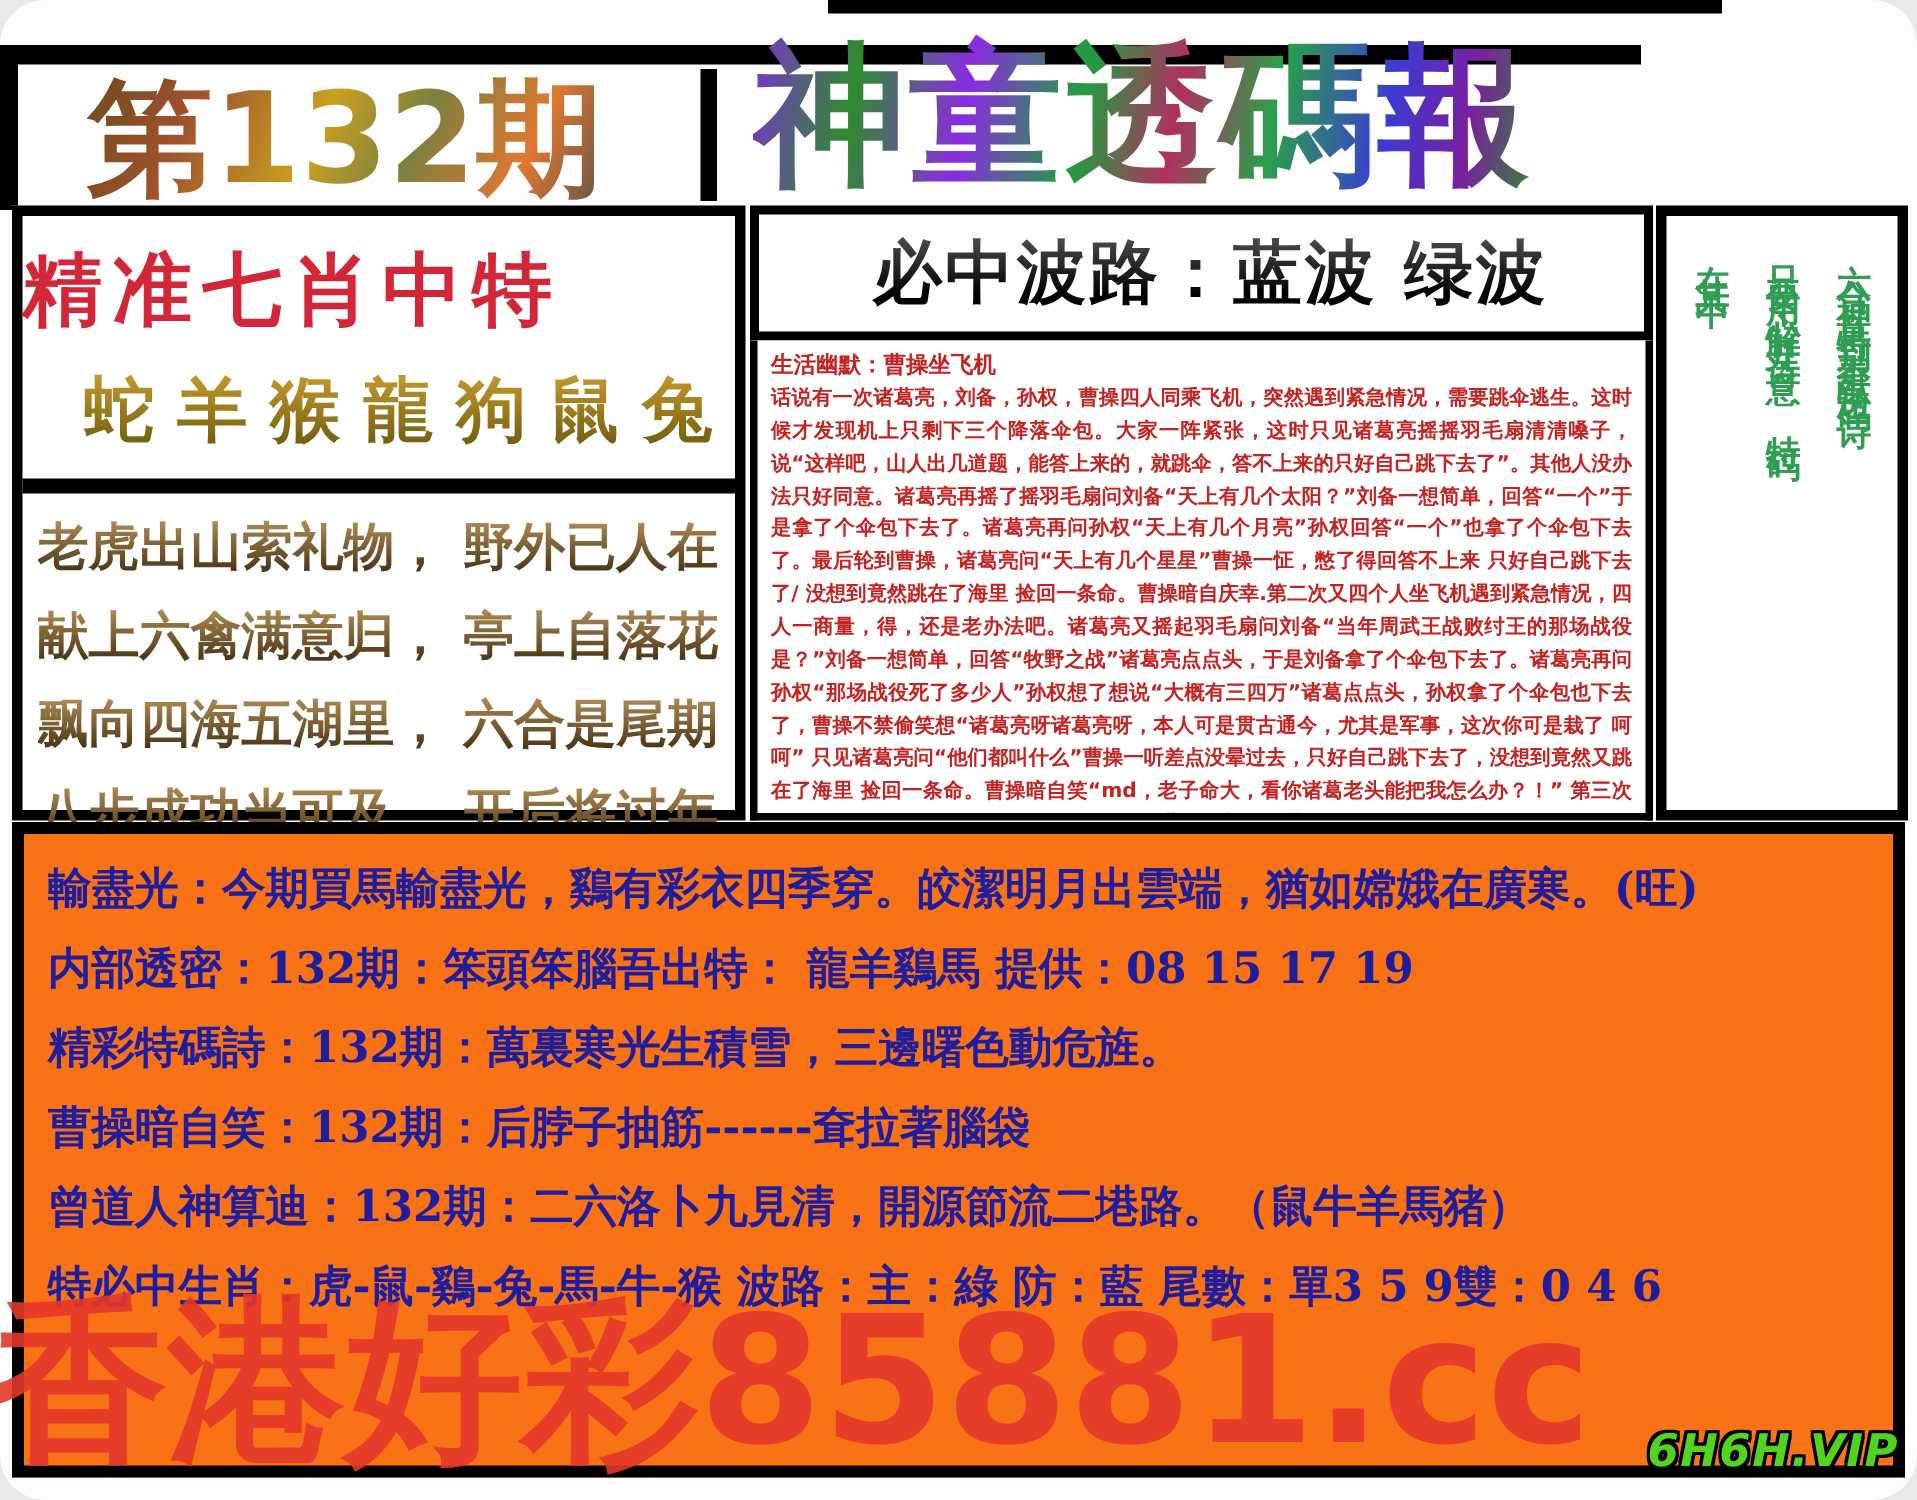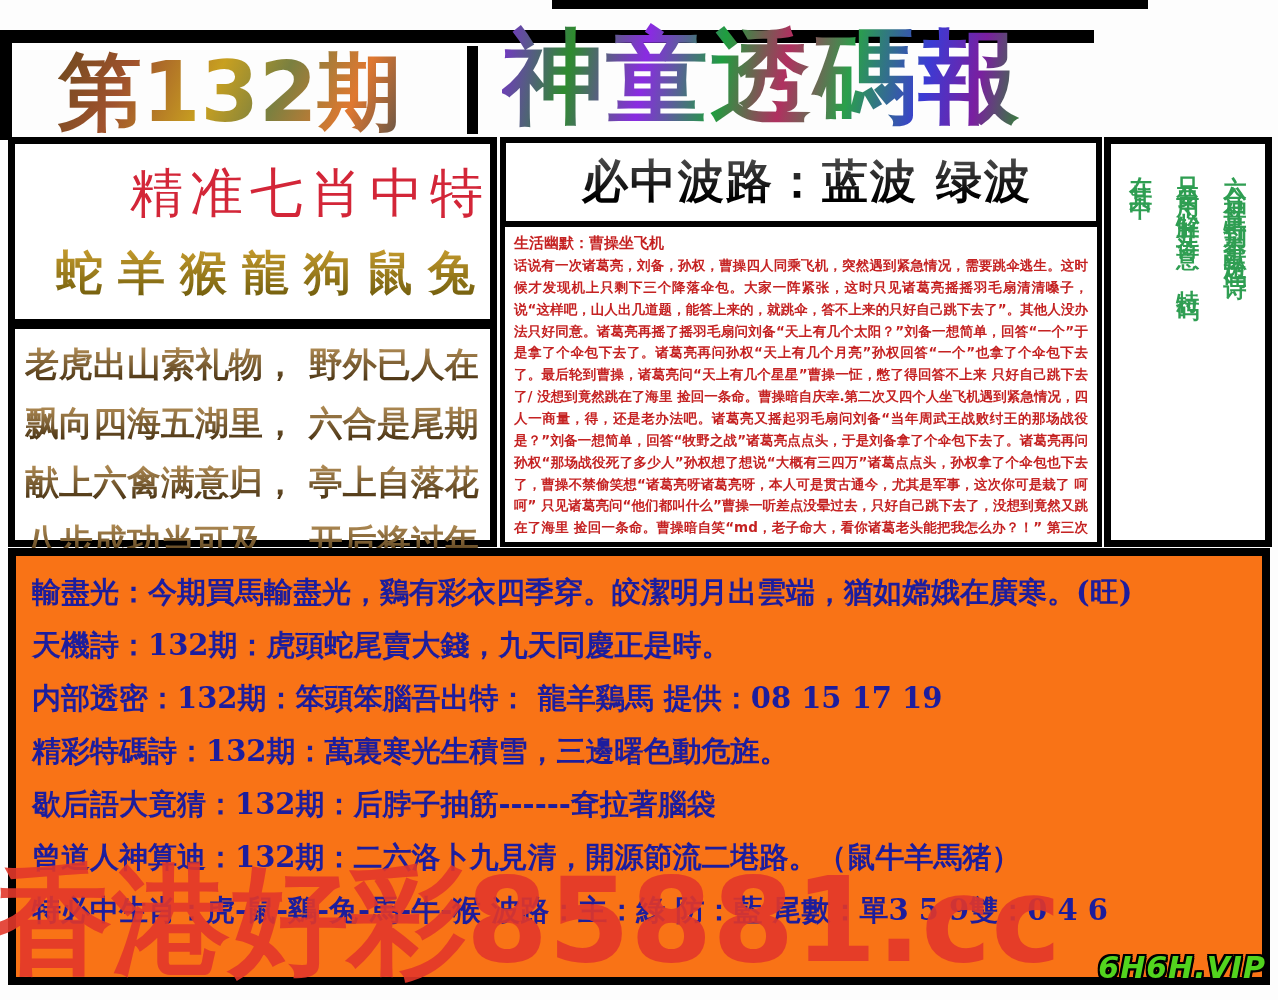--- a/index.html
+++ b/index.html
@@ -1,33 +1,33 @@
 <!DOCTYPE html>
 <html><head>
 <meta charset="utf-8">
 <style>
   html,body{margin:0;padding:0;background:#e9e9e9;}
   .sheet{position:relative;width:1278px;height:1000px;background:#fdfdfd;overflow:hidden;
-         font-family:"DejaVu Sans",sans-serif;}
+         font-family:"DejaVu Sans",sans-serif;border-radius:30px;}
   
   .bar{position:absolute;background:#000;}
   #bar-top-right{left:552px;top:0;width:596px;height:9px;}
   #bar-top-left{left:0;top:30px;width:1094px;height:13px;}
   #bar-left-edge{left:0;top:30px;width:12px;height:110px;}
   .issue{position:absolute;left:58px;top:36px;font-size:84px;font-weight:900;white-space:nowrap;
          background:linear-gradient(115deg,#6b4a1e 0%,#a0522d 22%,#c8a020 45%,#7a8040 62%,#e07830 82%,#55514a 100%);
          -webkit-background-clip:text;background-clip:text;color:transparent;}
   .header-divider{position:absolute;left:467px;top:46px;width:11px;height:88px;background:#000;}
   .masthead{position:absolute;left:502px;top:10px;font-size:102px;font-weight:900;white-space:nowrap;letter-spacing:2px;
          background:linear-gradient(100deg,#7b2fd4 0%,#2e8b2e 14%,#8a2be2 28%,#1f9e3f 42%,#b03060 54%,#2aa04a 66%,#3b3bd4 80%,#7a1fa0 90%,#2e8b2e 100%);
          -webkit-background-clip:text;background-clip:text;color:transparent;}
   
   .left-box{position:absolute;left:8px;top:137px;width:489px;height:410px;background:#fff;
             border:7px solid #000;box-sizing:border-box;}
-  .seven-heading{margin-top:14px;text-align:right;color:#d32638;font-size:53px;font-weight:400;letter-spacing:7px;}
+  .seven-heading{margin-top:14px;text-align:left;color:#d32638;font-size:53px;font-weight:700;letter-spacing:7px;}
   .zodiac-line{margin-top:12px;text-align:right;font-size:47px;font-weight:900;letter-spacing:15px;white-space:nowrap;
          background:linear-gradient(180deg,#c59b2d 10%,#6f5c0c 90%);
          -webkit-background-clip:text;background-clip:text;color:transparent;}
   .left-divider{margin-top:14px;height:10px;background:#000;}
   .poem{padding:0 10px 0;}
   .poem-line{font-size:34px;font-weight:900;margin-top:13px;white-space:nowrap;
          background:linear-gradient(180deg,#b9935a 5%,#4a3414 85%);
          -webkit-background-clip:text;background-clip:text;color:transparent;}
   
   .wave-box{position:absolute;left:500px;top:137px;width:602px;height:90px;border:6px solid #000;
@@ -69,22 +69,22 @@
   <div class="issue">第132期</div>
   <div class="header-divider"></div>
   <div class="masthead">神童透碼報</div>
 
   <div class="left-box">
     <div class="seven-heading">精准七肖中特</div>
     <div class="zodiac-line">蛇羊猴龍狗鼠兔</div>
     <div class="left-divider"></div>
     <div class="poem">
       <div class="poem-line">老虎出山索礼物， 野外已人在。</div>
+      <div class="poem-line">献上六禽满意归， 亭上自落花。</div>
       <div class="poem-line">飘向四海五湖里， 六合是尾期。</div>
-      <div class="poem-line">献上六禽满意归， 亭上自落花。</div>
       <div class="poem-line">八步成功当可及， 开后将过年。</div>
     </div>
   </div>
 
   <div class="wave-box">
     <div class="wave-text">必中波路：蓝波 绿波</div>
   </div>
   <div class="story-box">
     <div class="story-title">生活幽默：曹操坐飞机</div>
     <div class="story-body">话说有一次诸葛亮，刘备，孙权，曹操四人同乘飞机，突然遇到紧急情况，需要跳伞逃生。这时候才发现机上只剩下三个降落伞包。大家一阵紧张，这时只见诸葛亮摇摇羽毛扇清清嗓子，说“这样吧，山人出几道题，能答上来的，就跳伞，答不上来的只好自己跳下去了”。其他人没办法只好同意。诸葛亮再摇了摇羽毛扇问刘备“天上有几个太阳？”刘备一想简单，回答“一个”于是拿了个伞包下去了。诸葛亮再问孙权“天上有几个月亮”孙权回答“一个”也拿了个伞包下去了。最后轮到曹操，诸葛亮问“天上有几个星星”曹操一怔，憋了得回答不上来 只好自己跳下去了/ 没想到竟然跳在了海里 捡回一条命。曹操暗自庆幸.第二次又四个人坐飞机遇到紧急情况，四人一商量，得，还是老办法吧。诸葛亮又摇起羽毛扇问刘备“当年周武王战败纣王的那场战役是？”刘备一想简单，回答“牧野之战”诸葛亮点点头，于是刘备拿了个伞包下去了。诸葛亮再问孙权“那场战役死了多少人”孙权想了想说“大概有三四万”诸葛点点头，孙权拿了个伞包也下去了，曹操不禁偷笑想“诸葛亮呀诸葛亮呀，本人可是贯古通今，尤其是军事，这次你可是栽了 呵呵” 只见诸葛亮问“他们都叫什么”曹操一听差点没晕过去，只好自己跳下去了，没想到竟然又跳在了海里 捡回一条命。曹操暗自笑“md，老子命大，看你诸葛老头能把我怎么办？！” 第三次同样四个人坐飞机，飞机又遇到紧急情况，曹操一想，诸葛老头又要整我，干脆我自己跳下去算了，免受侮辱。于是一横心，跳了下去，在空中高速下降中。只听得上面诸葛亮的笑声传来“曹操啊曹操，妄你聪明一世，哈哈，今天飞机上有四个降落伞！ 曹操“啊 ”的一声晕了过去</div>
@@ -93,24 +93,23 @@
   <div class="right-box">
     <div class="vertical-wrap">
       <div>六合神童特别奉献透码诗</div>
       <div>只要用心解开诗意，特码</div>
       <div>在其中。</div>
     </div>
   </div>
 
   <div class="bottom-box">
     <div class="b-line">輸盡光：今期買馬輸盡光，鷄有彩衣四季穿。皎潔明月出雲端，猶如嫦娥在廣寒。(旺)</div>
-    <div class="b-line">天機詩：132期：虎頭蛇尾賣大錢，九天同慶正是時。</div>
     <div class="b-line">内部透密：132期：笨頭笨腦吾出特：  龍羊鷄馬 提供：08 15 17 19</div>
     <div class="b-line">精彩特碼詩：132期：萬裏寒光生積雪，三邊曙色動危旌。</div>
-    <div class="b-line">歇后語大竟猜：132期：后脖子抽筋------耷拉著腦袋</div>
+    <div class="b-line">曹操暗自笑：132期：后脖子抽筋------耷拉著腦袋</div>
     <div class="b-line">曾道人神算迪：132期：二六洛卜九見清，開源節流二塂路。（鼠牛羊馬猪）</div>
     <div class="b-line">特必中生肖：虎-鼠-鷄-兔-馬-牛-猴  波路：主：綠  防：藍  尾數：單3 5 9雙：0 4 6</div>
   </div>
 
   <div class="watermark">香港好彩85881.cc</div>
   <div class="badge">6H6H.VIP</div>
 
 </div>
 
 </body></html>

